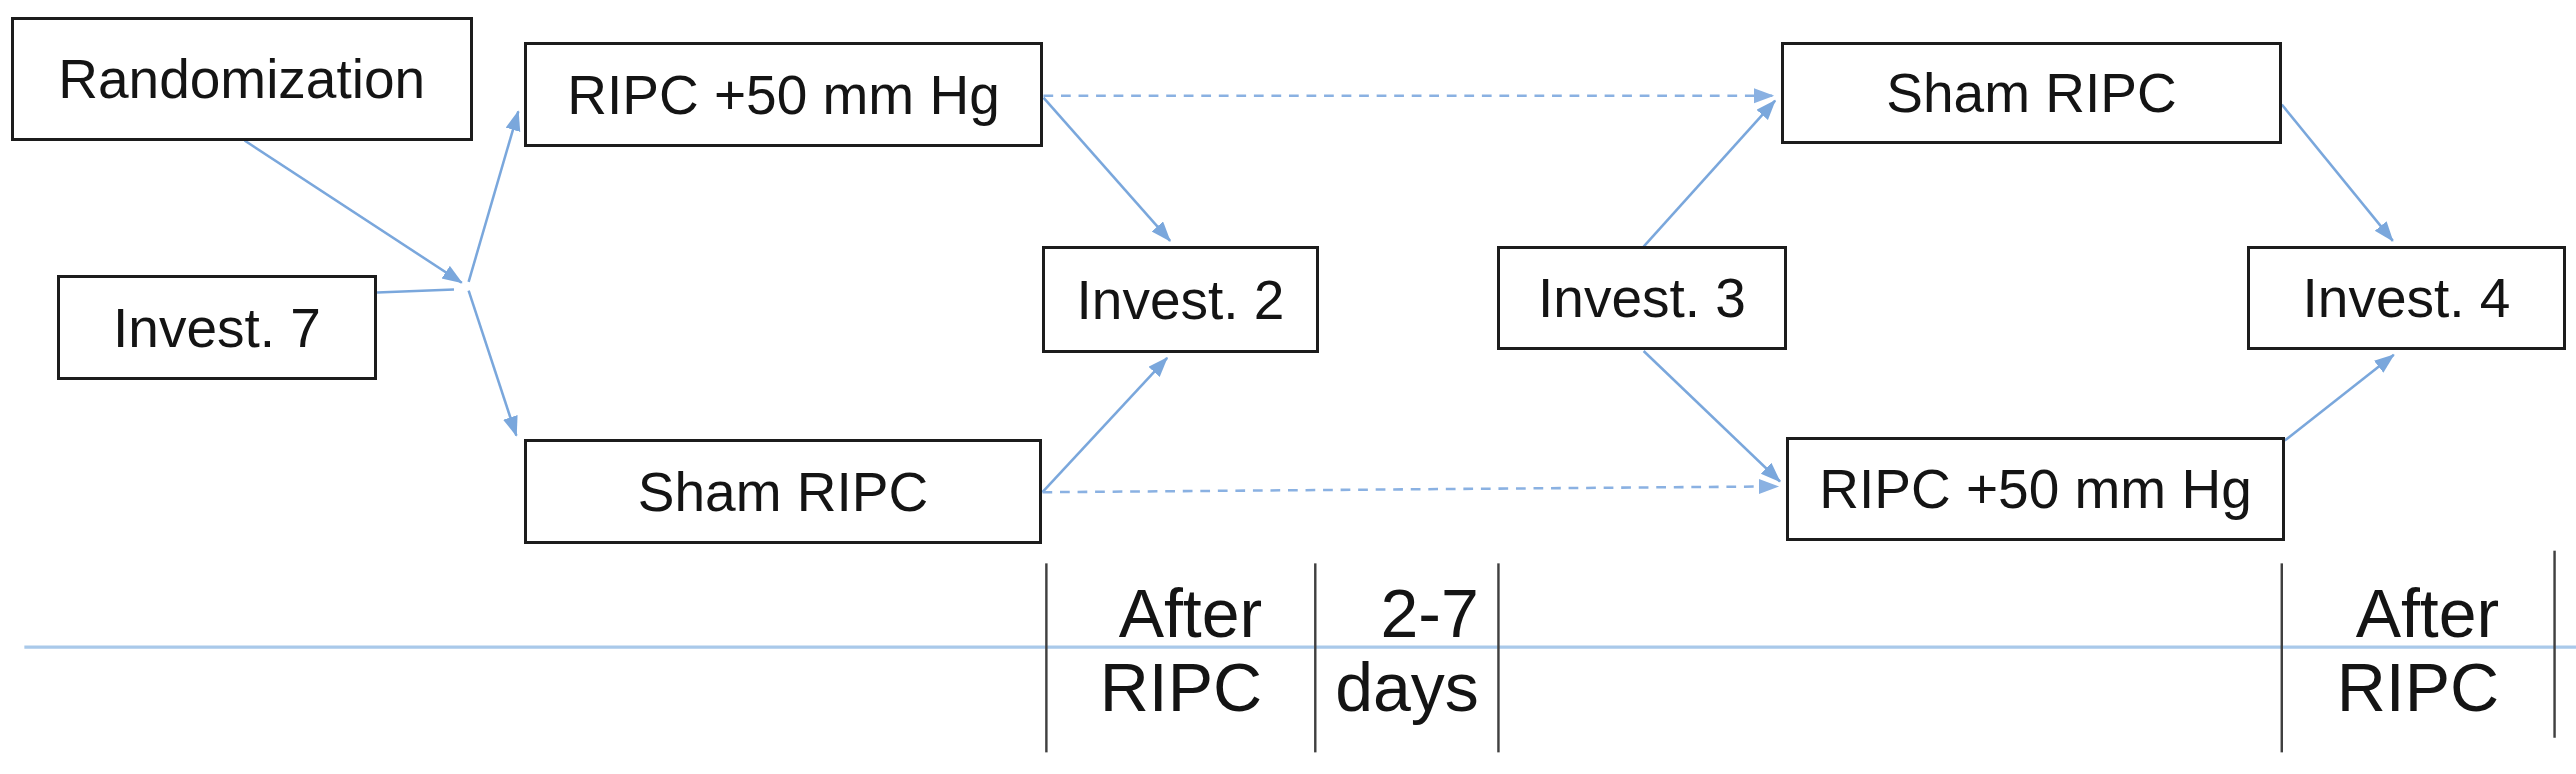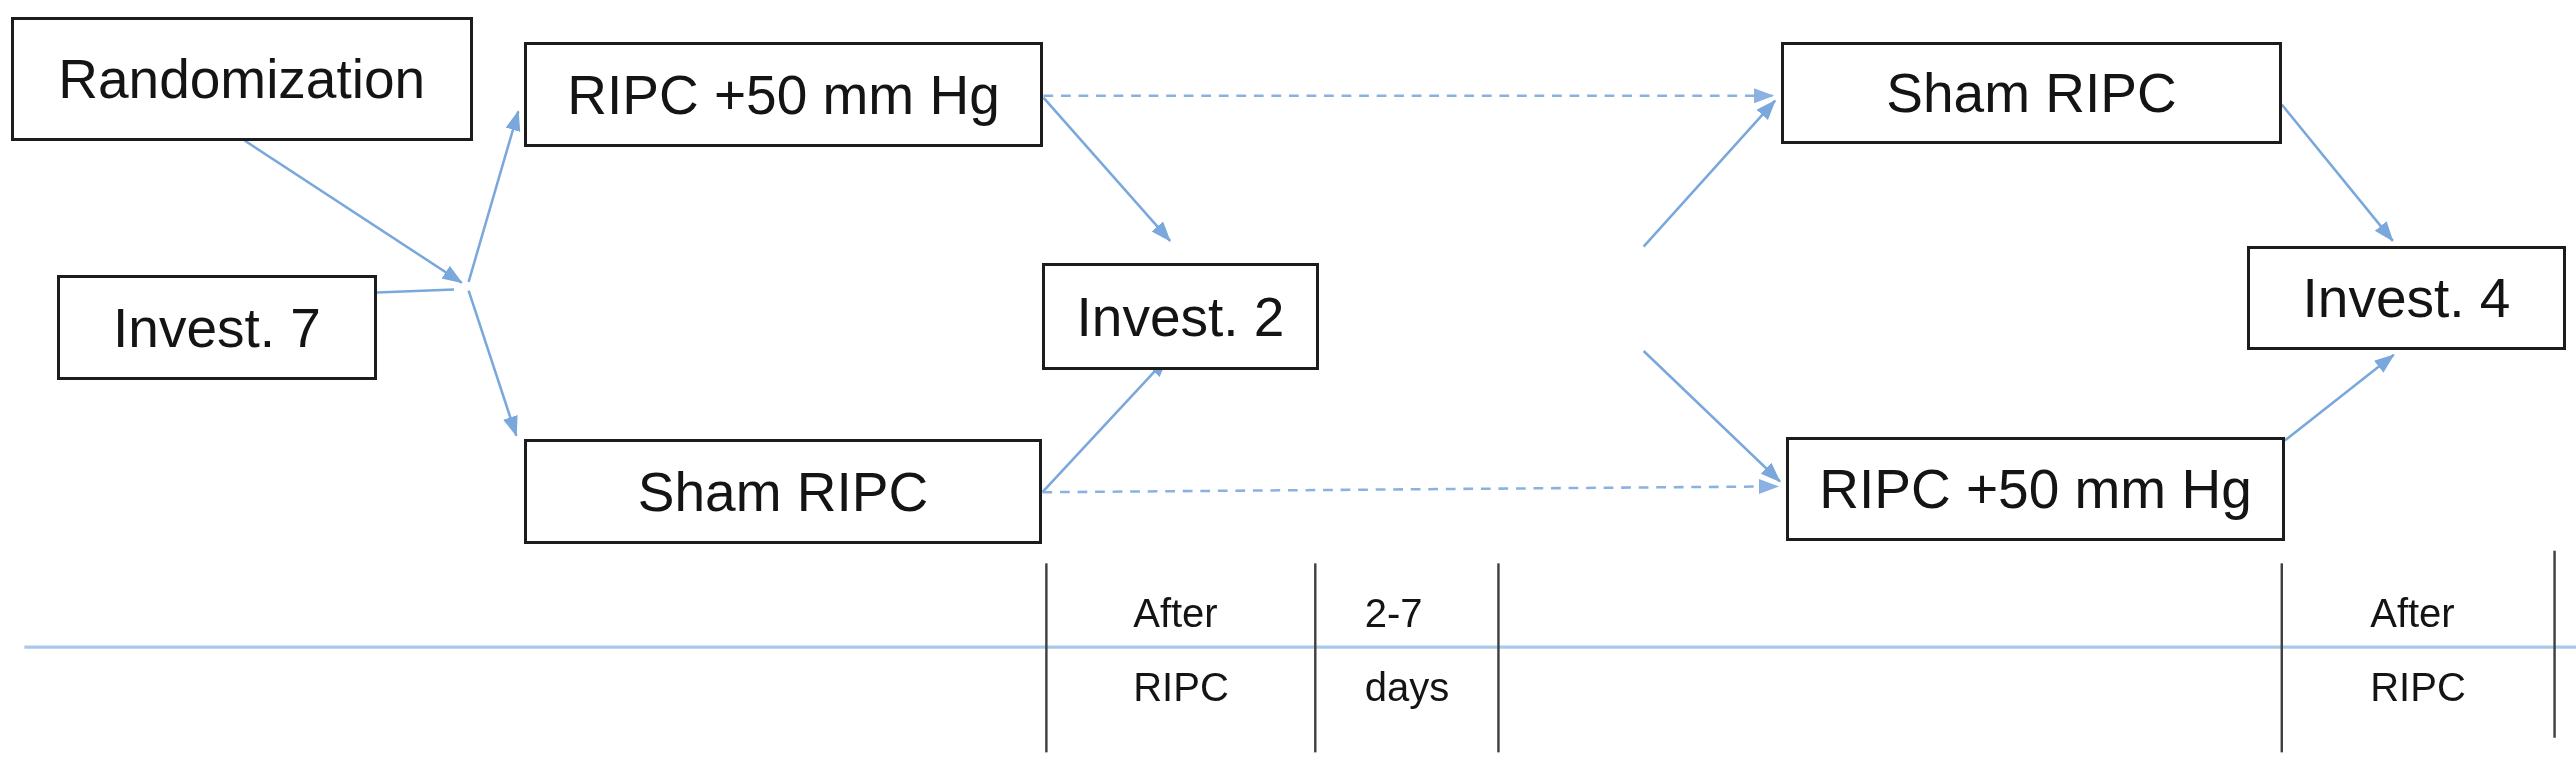--- a/index.html
+++ b/index.html
@@ -10,22 +10,22 @@
   .edges-layer{position:absolute;left:0;top:0;width:2576px;height:775px;}
   .node{
     position:absolute;box-sizing:border-box;background:#ffffff;
     border:3.9px solid #1c1c1c;display:flex;align-items:center;justify-content:center;
     z-index:2;
   }
   .node .node-label{
     font-size:55px;color:#141414;white-space:nowrap;letter-spacing:0px;
   }
   .tl-label{
-    position:absolute;transform:translateX(-50%);text-align:left;
-    font-size:40px;line-height:74px;color:#141414;z-index:2;white-space:pre-line;
+    position:absolute;transform:translateX(-50%);text-align:right;
+    font-size:68px;line-height:74px;color:#141414;z-index:2;white-space:pre-line;
   }
 </style>
 </head>
 <body>
 
 <div class="stage">
   <svg class="edges-layer" width="2576" height="775" viewBox="0 0 2644 795" xmlns="http://www.w3.org/2000/svg">
       <defs>
         <marker id="arr-solid" markerWidth="9" markerHeight="7" refX="7.6" refY="3" orient="auto" markerUnits="strokeWidth">
           <path d="M0,0 L8,3 L0,6 Z" fill="#7aa7dc"></path>
@@ -58,22 +58,25 @@
     </div>
     <div class="node" style="left: 57px; top: 275px; width: 320px; height: 105px;">
       <span class="node-label">Invest. 7</span>
     </div>
     <div class="node" style="left: 524px; top: 42px; width: 519px; height: 105px;">
       <span class="node-label">RIPC +50 mm Hg</span>
     </div>
     <div class="node" style="left: 524px; top: 439px; width: 518px; height: 105px;">
       <span class="node-label">Sham RIPC</span>
     </div>
-    <div class="node" style="left: 1042px; top: 246px; width: 277px; height: 107px; margin-top: 17px;">
+    <div class="node" style="left: 1042px; top: 246px; width: 277px; height: 107px;">
       <span class="node-label">Invest. 2</span>
+    </div>
+    <div class="node" style="left: 1497px; top: 246px; width: 290px; height: 104px;">
+      <span class="node-label">Invest. 3</span>
     </div>
     <div class="node" style="left: 1781px; top: 42px; width: 501px; height: 102px;">
       <span class="node-label">Sham RIPC</span>
     </div>
     <div class="node" style="left: 1786px; top: 437px; width: 499px; height: 104px;">
       <span class="node-label">RIPC +50 mm Hg</span>
     </div>
     <div class="node" style="left: 2247px; top: 246px; width: 319px; height: 104px; text-align: right;">
       <span class="node-label">Invest. 4</span>
     </div>

